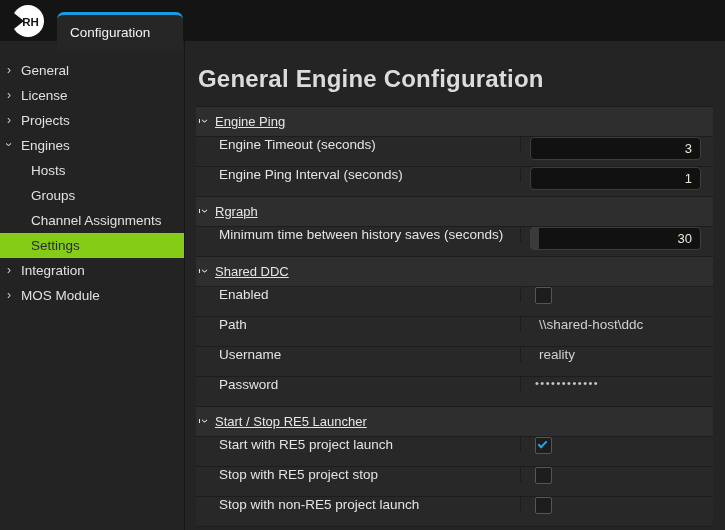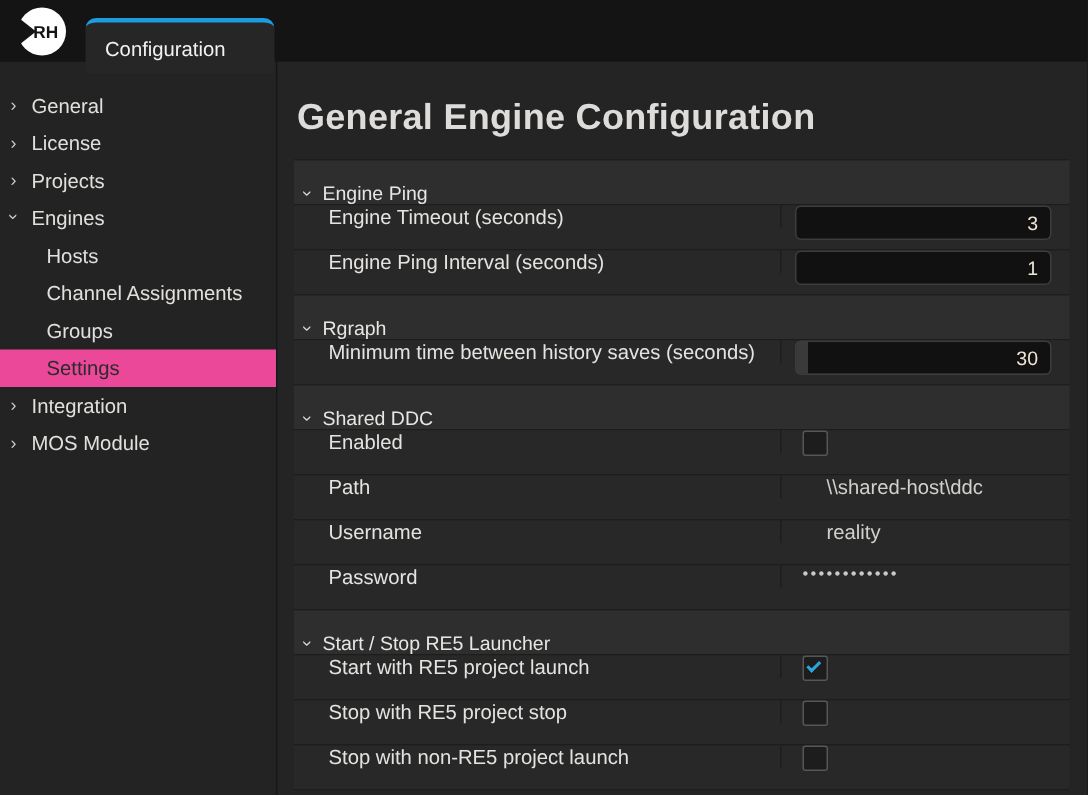--- a/index.html
+++ b/index.html
@@ -28,31 +28,31 @@
   .side-item {
     height:25px; display:flex; align-items:center; font-size:13.5px;
     color:#e2e0dd; cursor:pointer; position:relative; padding-left:21px;
   }
   .side-item .chev {
     position:absolute; left:7px; top:50%; transform:translateY(-58%);
     font-size:12px; color:#cfcdca; line-height:1;
   }
   .side-item .chev.down { transform:translateY(-62%) rotate(90deg); }
   .side-item.sub { padding-left:31px; }
-  .side-item.selected { background:#ec4899; color:#2b2b2b; }
+  .side-item.selected { background:#84cc16; color:#2b2b2b; }
 
   
   .content { flex:1; background:#242424; min-width:0; }
   .page-title {
     font-size:24px; color:#dddcda; font-weight:700;
     margin:24px 0 0 13px; letter-spacing:0.2px;
   }
   .table { margin:13px 12px 0 11px; border-top:1px solid #1d1d1d; }
   .row { display:flex; align-items:flex-start; border-bottom:1px solid #1d1d1d; }
-  .row.section { height:30px; background:#2e2e2e; align-items:flex-end; cursor:pointer; }
+  .row.section { height:30px; background:#2e2e2e; align-items:center; cursor:pointer;text-decoration:underline; }
   .row.section .chev {
     margin:0 8px 0 7px; font-size:12px; color:#dddbd8;
     display:inline-block; transform:rotate(90deg) translateX(-1px); line-height:1;
   }
   .row.section .sec-label { font-size:13px; color:#e8e6e3; }
   .row.field { height:30px; background:#282828; }
   .f-label {
     width:325px; display:flex; align-items:center; padding-left:23px;
     font-size:13.5px; color:#e5e3e0; border-right:1px solid #1d1d1d;
   }
@@ -70,21 +70,21 @@
 
   .checkbox {
     margin-left:14px; width:17px; height:17px; background:#1d1d1d;
     border:1px solid #565656; border-radius:2px; cursor:pointer;
   }
   .checkbox .check { display:none; width:9px; height:5px;
     border-left:2px solid #2ba7e0; border-bottom:2px solid #2ba7e0;
     transform:rotate(-45deg); margin:3px 0 0 2px; }
   .checkbox[data-checked="true"] .check { display:block; }
 
-  .text-value { margin-left:30px; font-size:13.5px; color:#d2d0cd; cursor:text; }
+  .text-value { margin-left:18px; font-size:13.5px; color:#d2d0cd; cursor:text; }
   .pw-value { margin-left:14px; font-size:11px; letter-spacing:1.5px; color:#c9c7c4; cursor:text; }
 </style>
 </head>
 <body>
 
 <div id="app">
 
   <div class="tabbar">
     <svg class="logo" viewBox="0 0 34 34">
       <circle cx="17" cy="17" r="16" fill="#ffffff"></circle>
@@ -112,24 +112,24 @@
         <span>Projects</span>
       </div>
       <div class="side-item">
         <span class="chev down">›</span>
         <span>Engines</span>
       </div>
       <div class="side-item sub">
         <span>Hosts</span>
       </div>
       <div class="side-item sub">
+        <span>Groups</span>
+      </div>
+      <div class="side-item sub">
         <span>Channel Assignments</span>
-      </div>
-      <div class="side-item sub">
-        <span>Groups</span>
       </div>
       <div class="side-item sub selected">
         <span>Settings</span>
       </div>
       <div class="side-item">
         <span class="chev">›</span>
         <span>Integration</span>
       </div>
       <div class="side-item">
         <span class="chev">›</span>

